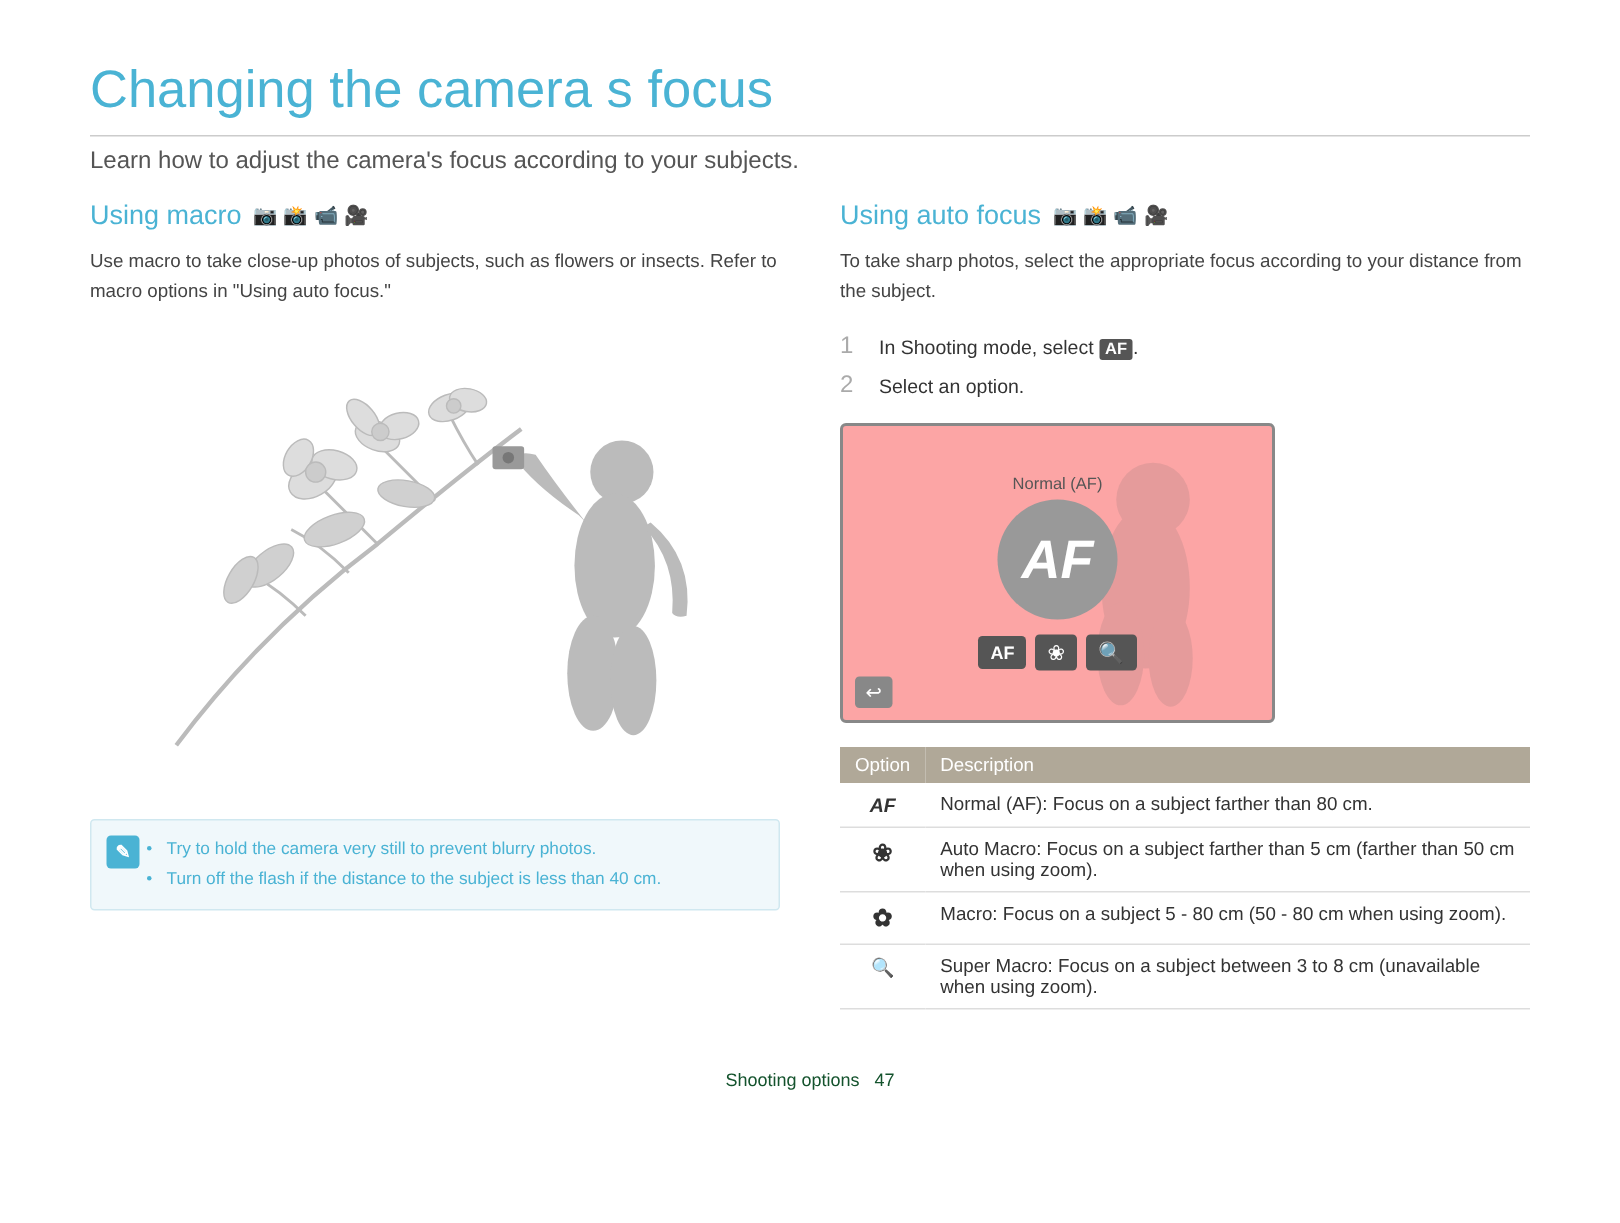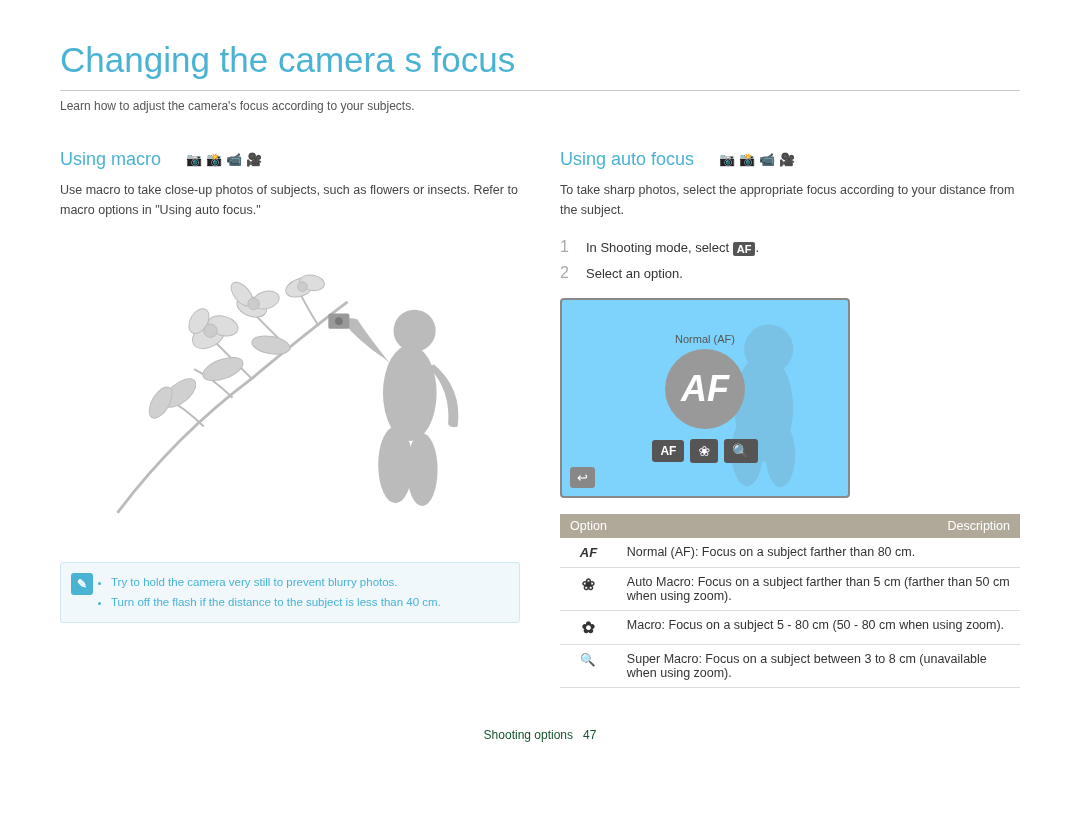--- a/index.html
+++ b/index.html
@@ -14,41 +14,41 @@
     }
     .page-title {
       font-size: 35px;
       color: #4ab3d4;
       font-weight: 300;
       border-bottom: 1px solid #ccc;
       padding-bottom: 10px;
       margin-bottom: 8px;
     }
     .page-subtitle {
-      font-size: 12px;
+      font-size: 16px;
       color: #555;
-      margin-bottom: 36px;
+      margin-bottom: 16px;
     }
     .two-col {
       display: flex;
       gap: 40px;
     }
     .col-left {
       flex: 1;
     }
     .col-right {
       flex: 1;
     }
     .section-title {
       font-size: 18px;
       color: #4ab3d4;
       font-weight: 400;
       display: flex;
       align-items: center;
-      gap: 25px;
+      gap: 8px;
       margin-bottom: 10px;
     }
     .section-icons {
       display: flex;
       gap: 4px;
       align-items: center;
     }
     .section-desc {
       font-size: 12.5px;
       color: #444;
@@ -123,21 +123,21 @@
       font-size: 11px;
       font-weight: bold;
       padding: 1px 4px;
       border-radius: 2px;
       vertical-align: middle;
     }
     
     .af-screen {
       border: 2px solid #888;
       border-radius: 4px;
-      background: #7dd3fc;
+      background: #fca5a5;
       width: 290px;
       height: 200px;
       margin-bottom: 16px;
       position: relative;
       overflow: hidden;
     }
     .af-screen-inner {
       width: 100%;
       height: 100%;
       position: relative;
@@ -206,21 +206,21 @@
     .option-table {
       width: 100%;
       border-collapse: collapse;
       font-size: 12.5px;
     }
     .option-table thead tr th {
       background: #b0a898;
       color: #fff;
       padding: 5px 10px;
       font-weight: normal;
-      text-align: right;
+      text-align: left;
     }
     .option-table tbody tr {
       border-bottom: 1px solid #ddd;
     }
     .option-table tbody tr td {
       padding: 7px 10px;
       vertical-align: top;
       color: #333;
     }
     .option-table tbody tr td:first-child {

